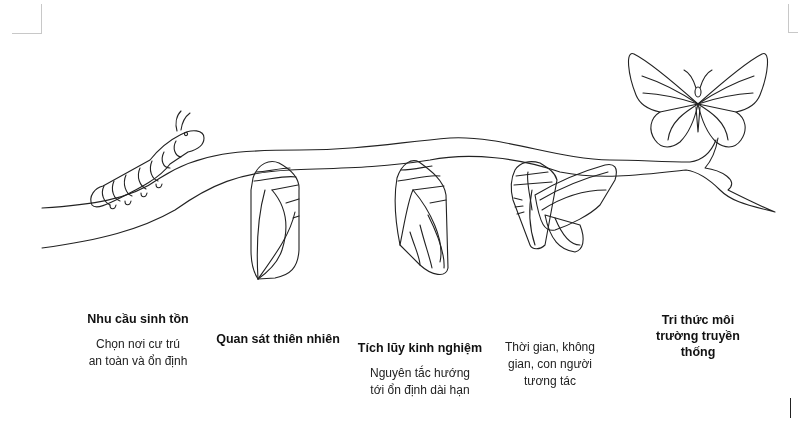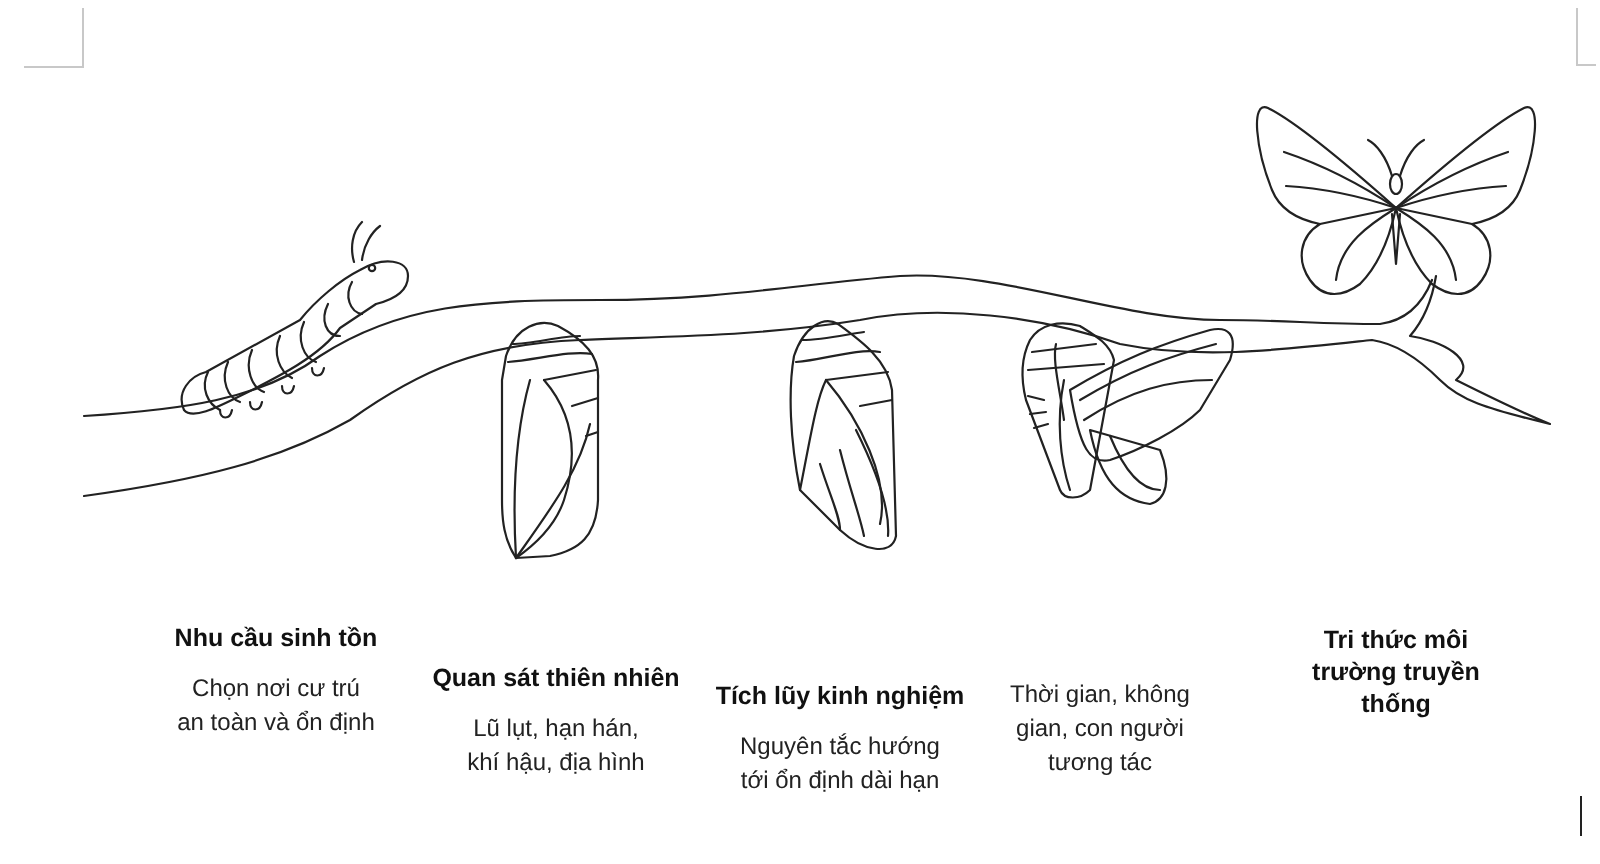--- a/index.html
+++ b/index.html
@@ -104,21 +104,20 @@
   </g>
 </svg>
 
 <div class="stage" style="left:68px; top:311px; width:140px;">
   <div class="title">Nhu cầu sinh tồn</div>
   <div class="desc" style="width:100px; margin-left:auto; margin-right:auto;">Chọn nơi cư trú an toàn và ổn định</div>
 </div>
 
 <div class="stage" style="left:208px; top:331px; width:140px;">
   <div class="title">Quan sát thiên nhiên</div>
-  <div class="desc" style="width:98px; margin-left:auto; margin-right:auto;">Lũ lụt, hạn hán, khí hậu, địa hình</div>
 </div>
 
 <div class="stage" style="left:350px; top:340px; width:140px;">
   <div class="title">Tích lũy kinh nghiệm</div>
   <div class="desc" style="width:100px; margin-left:auto; margin-right:auto;">Nguyên tắc hướng tới ổn định dài hạn</div>
 </div>
 
 <div class="stage" style="left:495px; top:330px; width:110px;">
   <div class="desc" style="width:96px; margin-left:auto; margin-right:auto;">Thời gian, không gian, con người tương tác</div>
 </div>

